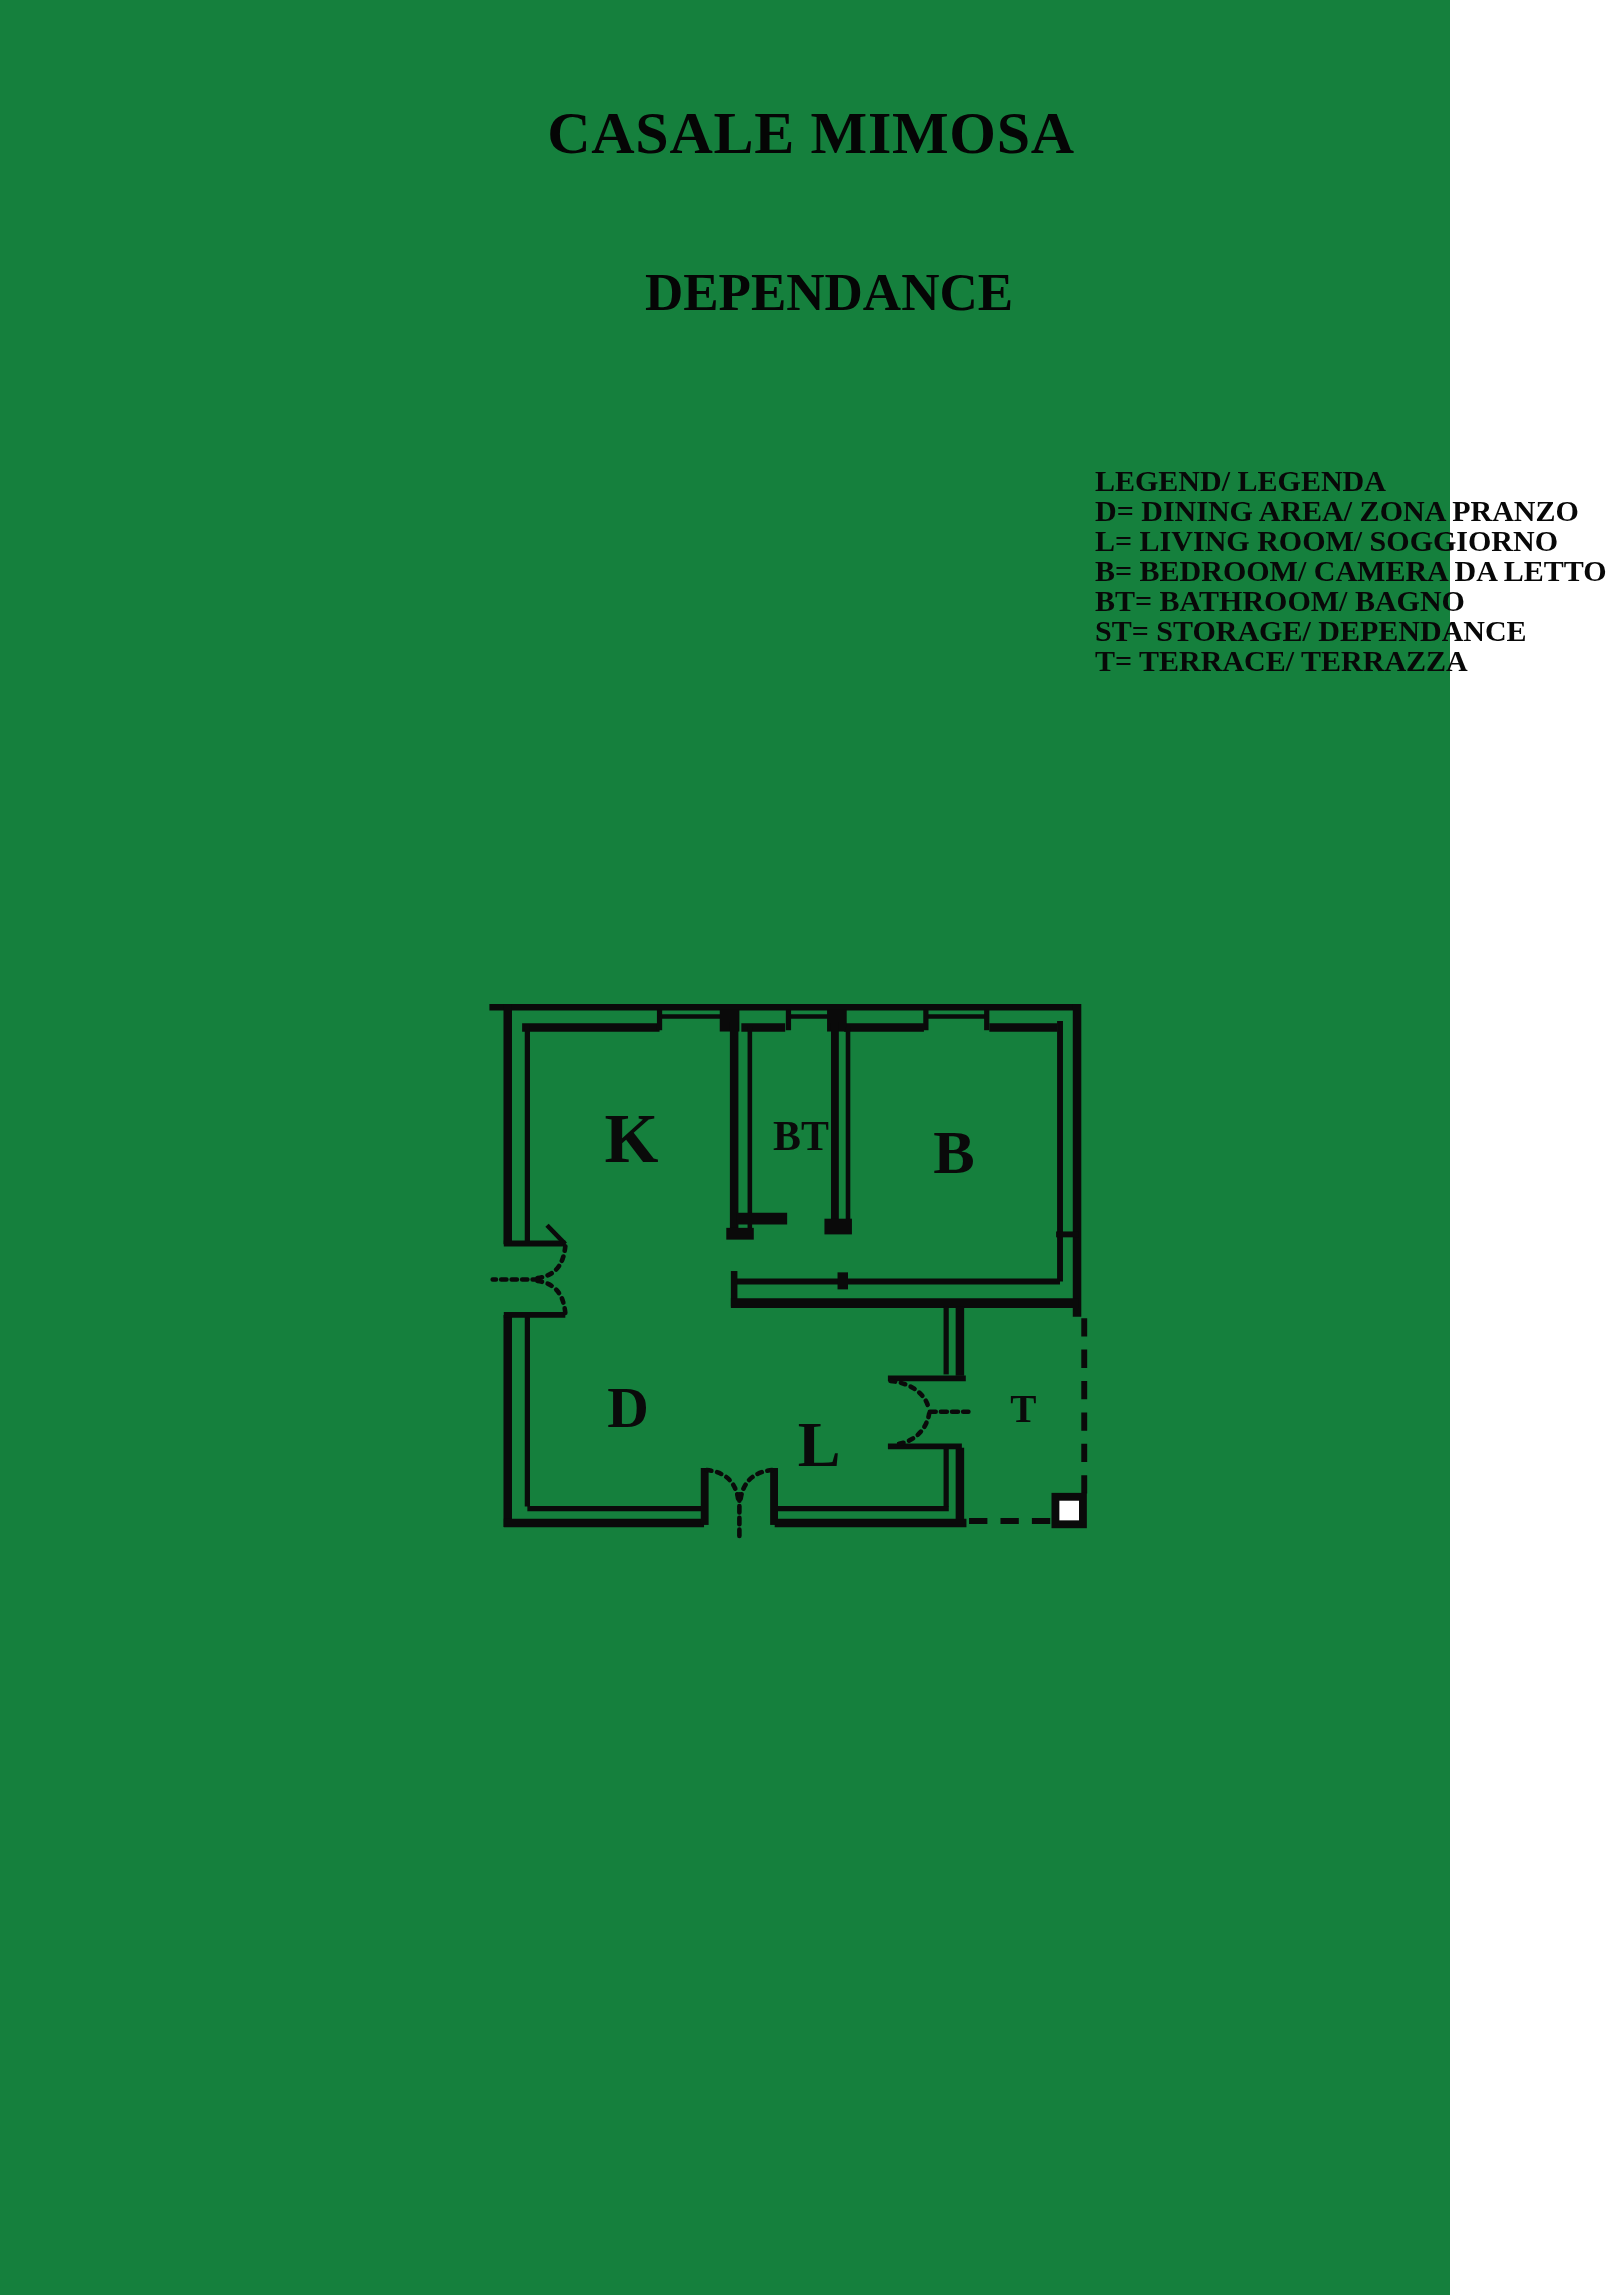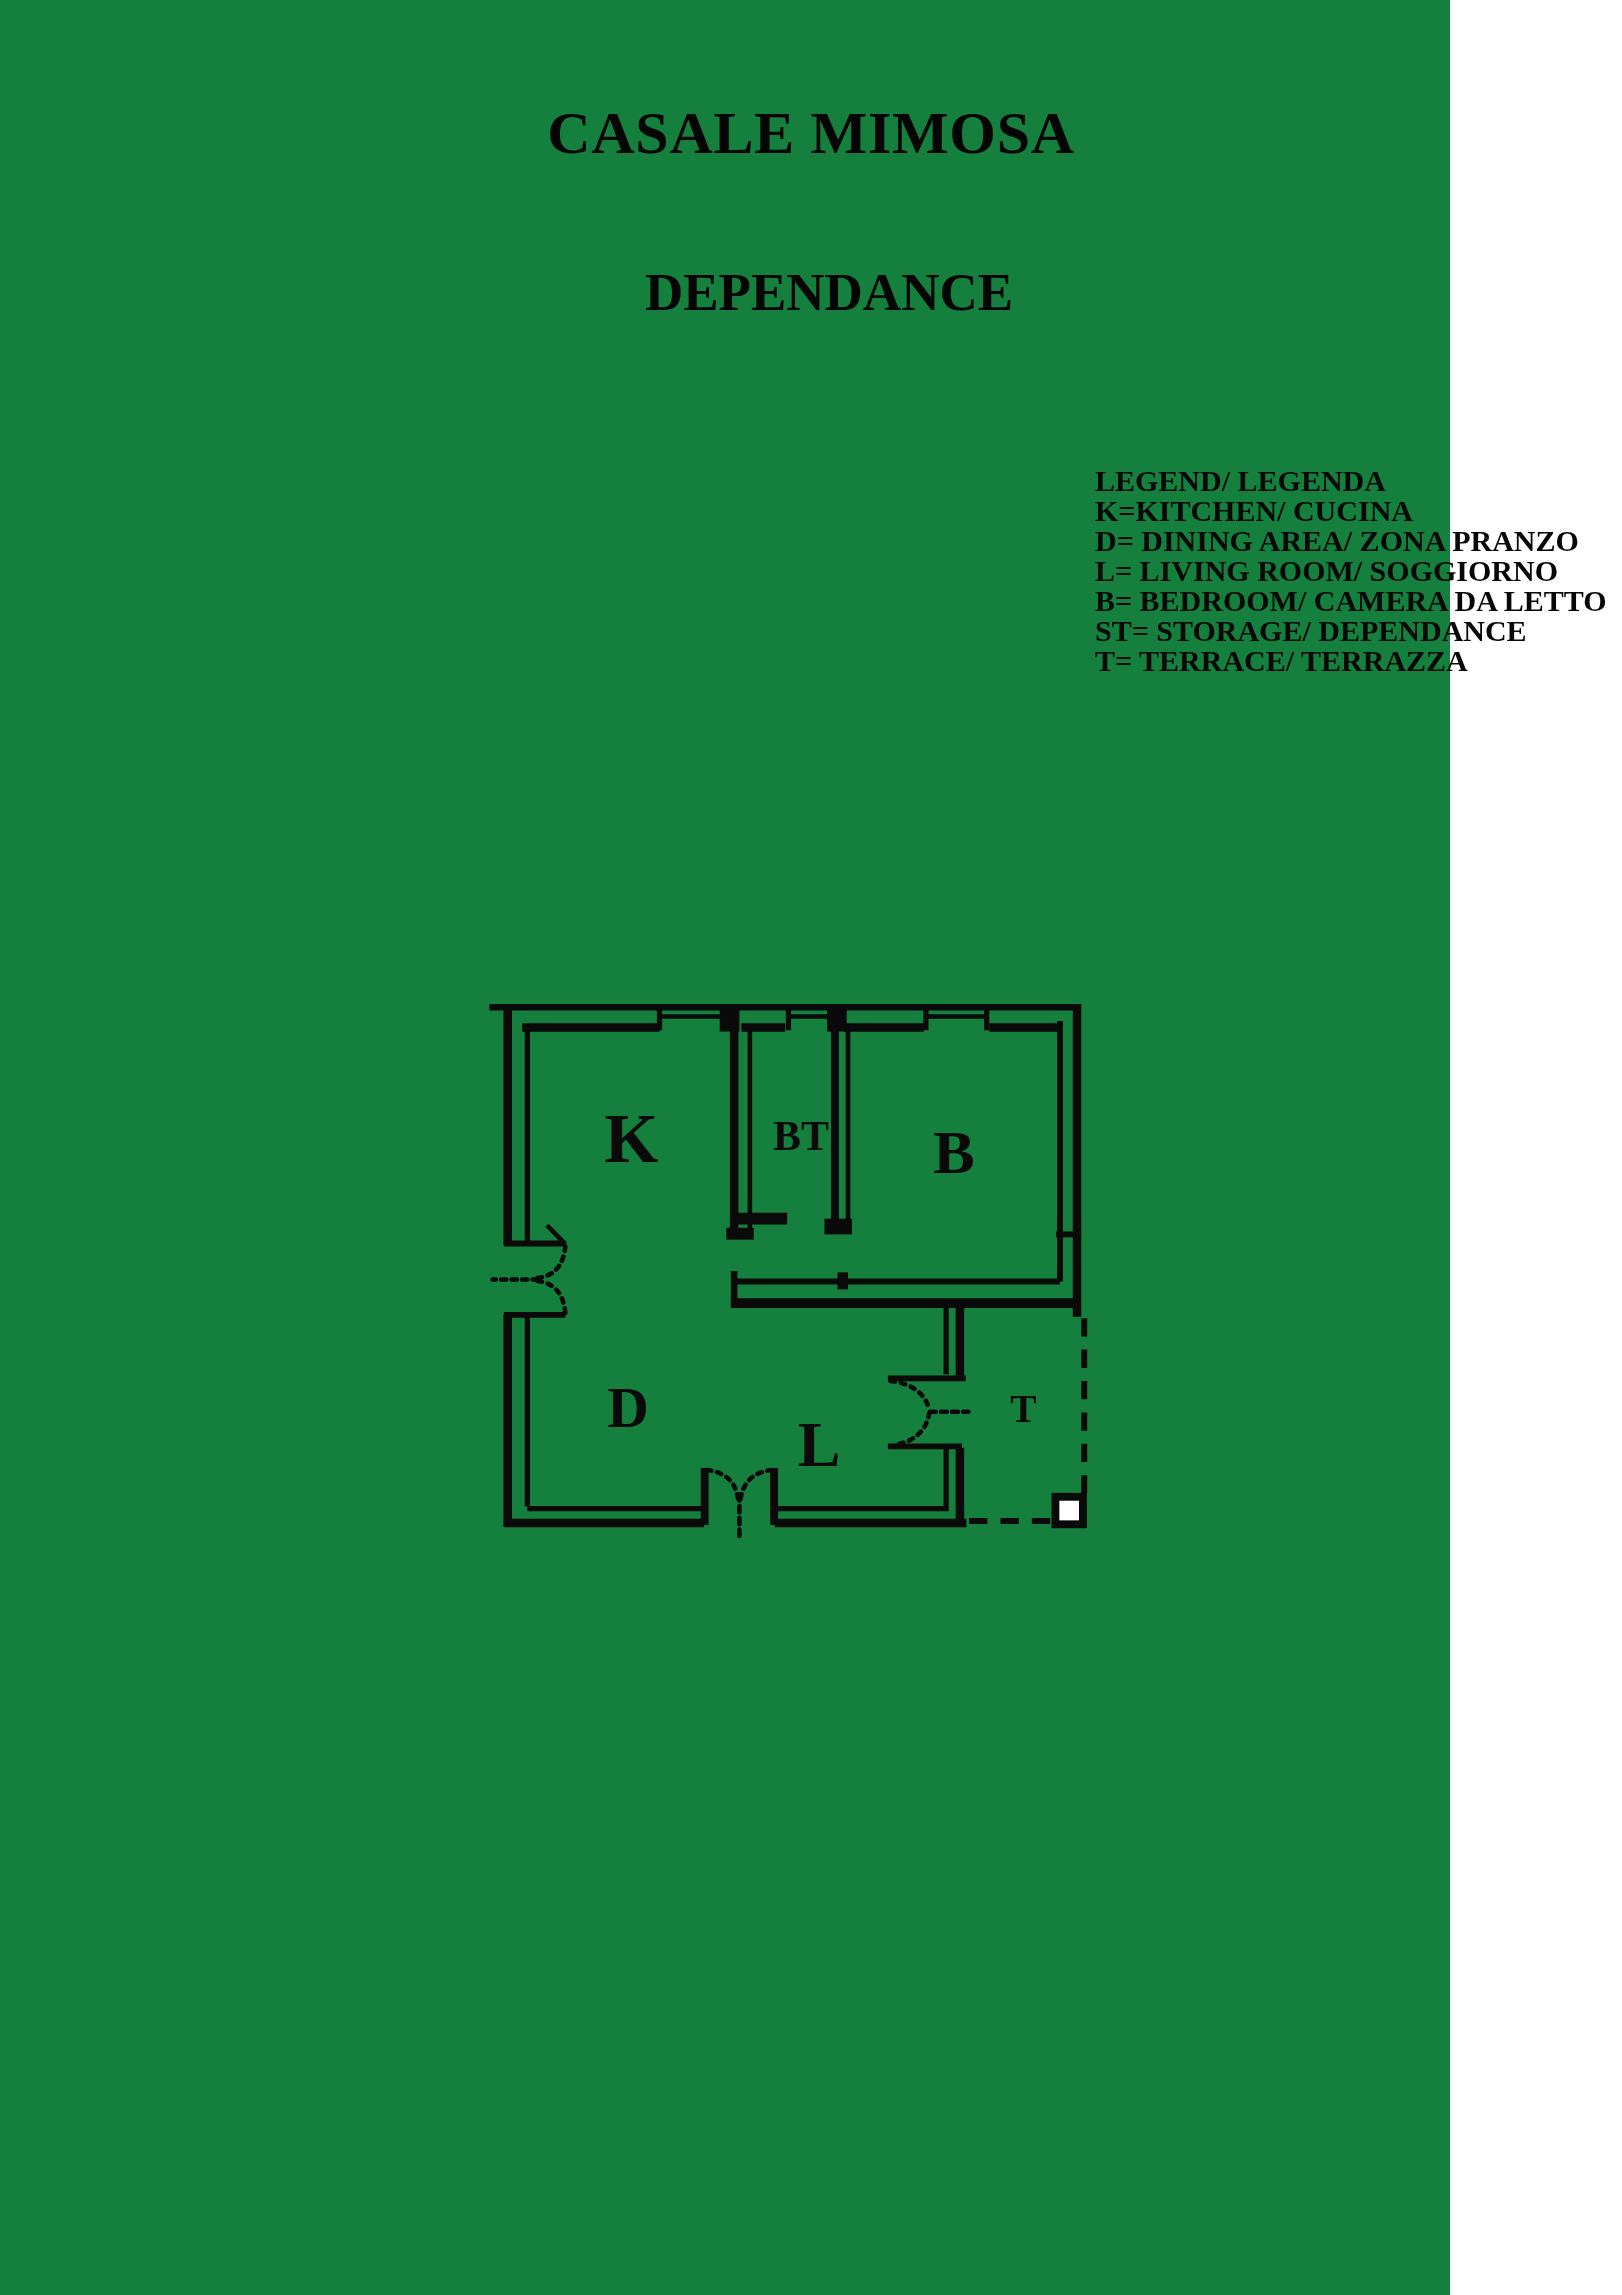--- a/index.html
+++ b/index.html
@@ -55,24 +55,24 @@
 <body>
 
 <div class="page">
 
   <div class="title">CASALE MIMOSA</div>
 
   <div class="subtitle">DEPENDANCE</div>
 
   <div class="legend">
     <div>LEGEND/ LEGENDA</div>
-    <div>K=KITCHEN/ CUCINA</div>
     <div>D= DINING AREA/ ZONA PRANZO</div>
     <div>L= LIVING ROOM/ SOGGIORNO</div>
     <div>B= BEDROOM/ CAMERA DA LETTO</div>
+    <div>BT= BATHROOM/ BAGNO</div>
     <div>ST= STORAGE/ DEPENDANCE</div>
     <div>T= TERRACE/ TERRAZZA</div>
   </div>
 
   <div class="plan">
     <svg viewBox="700 1430 1030 1030" xmlns="http://www.w3.org/2000/svg">
 
       <g>
 
         <line class="wall" x1="748" y1="1539" x2="1652" y2="1539" stroke-width="10"></line>

